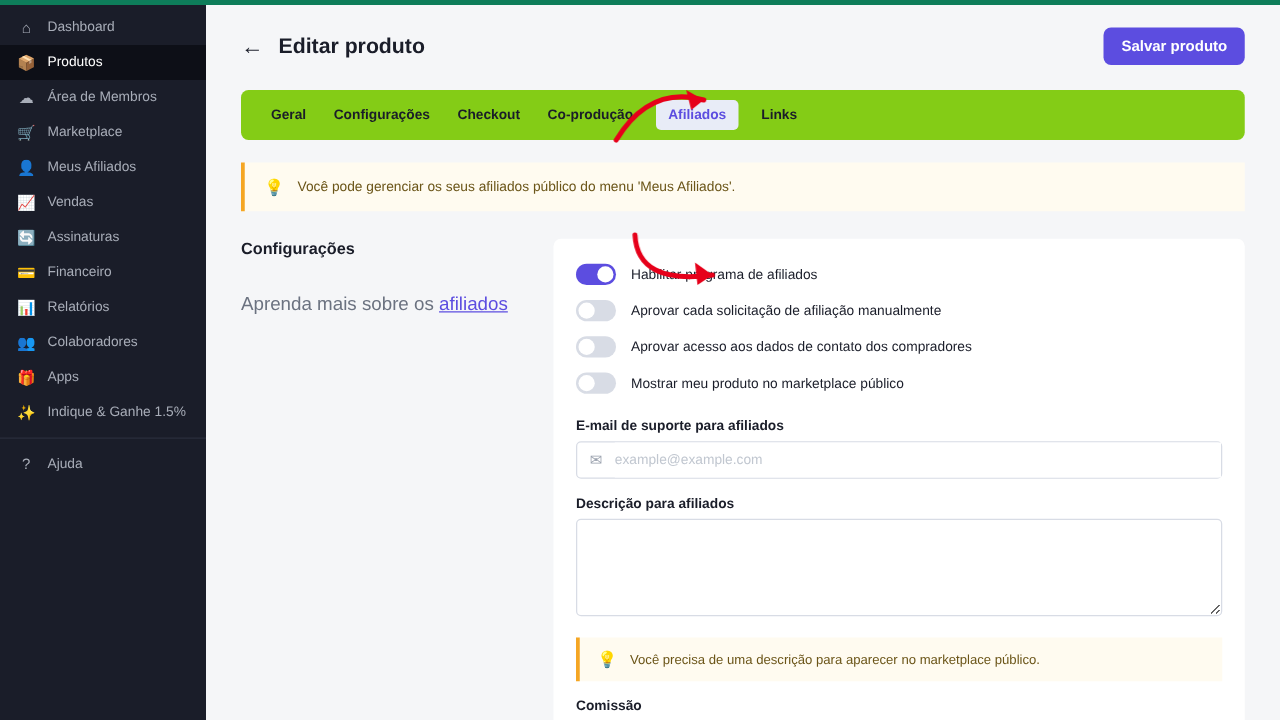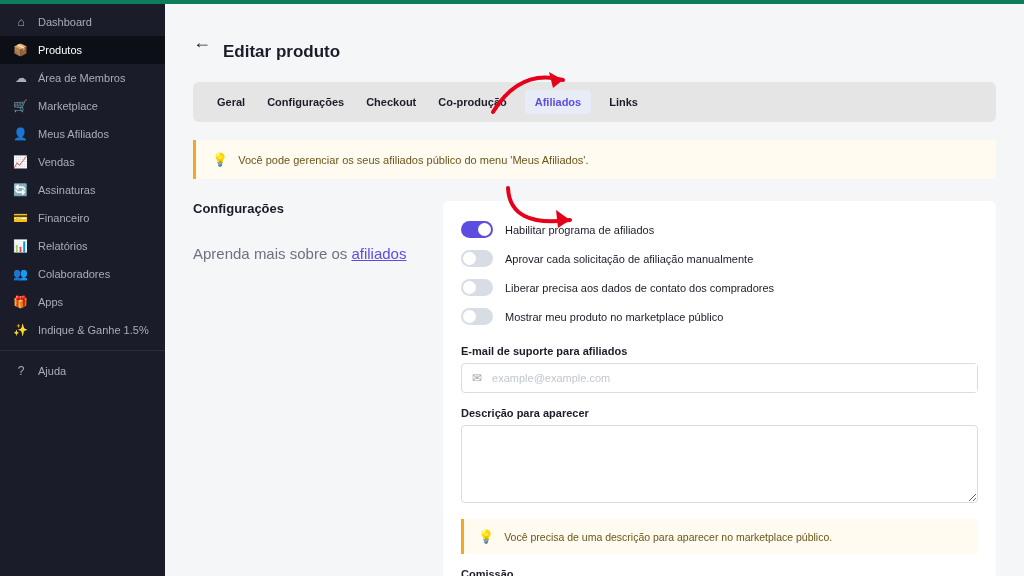--- a/index.html
+++ b/index.html
@@ -9,23 +9,23 @@
     .sidebar { width: 165px; background: #1a1d29; color: #a8adb8; padding-top: 8px; flex-shrink: 0; position: relative; z-index: 5; }
     .sidebar-item { display: flex; align-items: center; gap: 10px; padding: 7px 14px; font-size: 11px; cursor: pointer; }
     .sidebar-item.active { background: #0d0f17; color: #fff; }
     .sidebar .icon { width: 14px; height: 14px; display: inline-flex; align-items: center; justify-content: center; font-size: 12px; }
     .sidebar-divider { border-top: 1px solid #2a2e3d; margin: 6px 0; }
     .main { flex: 1; background: #f5f6f8; overflow-y: auto; padding-top: 4px; }
     .content { padding: 18px 28px; }
     .header { display: flex; align-items: center; justify-content: space-between; margin-bottom: 20px; }
     .header-left { display: flex; align-items: center; gap: 12px; }
     .back-arrow { font-size: 18px; cursor: pointer; color: #1a1d29; }
-    .page-title { font-size: 17px; font-weight: 700; color: #1a1d29; margin-top: 20px; }
+    .page-title { font-size: 17px; font-weight: 700; color: #1a1d29; }
     .save-btn { background: #5c4de0; color: #fff; border: none; padding: 8px 14px; border-radius: 6px; font-size: 12px; font-weight: 600; cursor: pointer; }
-    .tabs-card { background: #e5e5e5; border-radius: 6px; padding: 0 20px; display: flex; gap: 14px; margin-bottom: 18px; }
+    .tabs-card { background: #84cc16; border-radius: 6px; padding: 0 20px; display: flex; gap: 14px; margin-bottom: 18px; }
     .tab { padding: 14px 4px; font-size: 11px; color: #1a1d29; font-weight: 600; cursor: pointer; }
     .tab.active { background: #e8ecf7; color: #5c4de0; border-radius: 4px; padding: 6px 10px; margin: 8px 0; }
     .alert { background: #fffbf0; border-left: 3px solid #f5a623; padding: 12px 16px; font-size: 11px; color: #6b5518; display: flex; align-items: center; gap: 10px; margin-bottom: 22px; }
     .alert-icon { color: #f5a623; font-size: 13px; }
     .two-col { display: flex; gap: 30px; }
     .left-col { width: 220px; flex-shrink: 0; }
     .section-title { font-size: 13px; font-weight: 700; color: #1a1d29; margin-bottom: 4px; }
     .section-sub { font-size: 15px; color: #6b7280; margin-top: 29px; }
     .section-sub a { color: #5c4de0; text-decoration: underline; }
     .right-col { flex: 1; background: #fff; border-radius: 6px; padding: 14px 18px; }
@@ -110,20 +110,21 @@
         </div>
       </div>
   </div>
   <div class="main">
     <div class="content">
       <div class="header">
         <div class="header-left">
           <span class="back-arrow">←</span>
           <h1 class="page-title">Editar produto</h1>
         </div>
+        <button class="save-btn">Salvar produto</button>
       </div>
       <div class="tabs-card" id="tabs-bar">
           <span class="tab">Geral</span>
           <span class="tab">Configurações</span>
           <span class="tab">Checkout</span>
           <span class="tab">Co-produção</span>
           <span class="tab active">Afiliados</span>
           <span class="tab">Links</span>
         </div>
       <div class="alert">
@@ -142,33 +143,33 @@
               <div class="toggle-row">
                 <div class="toggle on"></div>
                 <span class="toggle-label">Habilitar programa de afiliados</span>
               </div>
               <div class="toggle-row">
                 <div class="toggle off"></div>
                 <span class="toggle-label">Aprovar cada solicitação de afiliação manualmente</span>
               </div>
               <div class="toggle-row">
                 <div class="toggle off"></div>
-                <span class="toggle-label">Liberar precisa aos dados de contato dos compradores</span>
+                <span class="toggle-label">Aprovar acesso aos dados de contato dos compradores</span>
               </div>
               <div class="toggle-row">
                 <div class="toggle off"></div>
                 <span class="toggle-label">Mostrar meu produto no marketplace público</span>
               </div>
             </div>
           <label class="form-label">E-mail de suporte para afiliados</label>
           <div class="input-group">
             <span class="input-icon">✉</span>
             <input type="text" class="text-input" placeholder="example@example.com" style="">
           </div>
-          <label class="form-label">Descrição para aparecer</label>
+          <label class="form-label">Descrição para afiliados</label>
           <textarea class="textarea" style=""></textarea>
           <div class="alert-inner">
             <span class="alert-icon">💡</span>
             <span>Você precisa de uma descrição para aparecer no marketplace público.</span>
           </div>
           <label class="form-label">Comissão</label>
         </div>
       </div>
     </div>
   </div>

